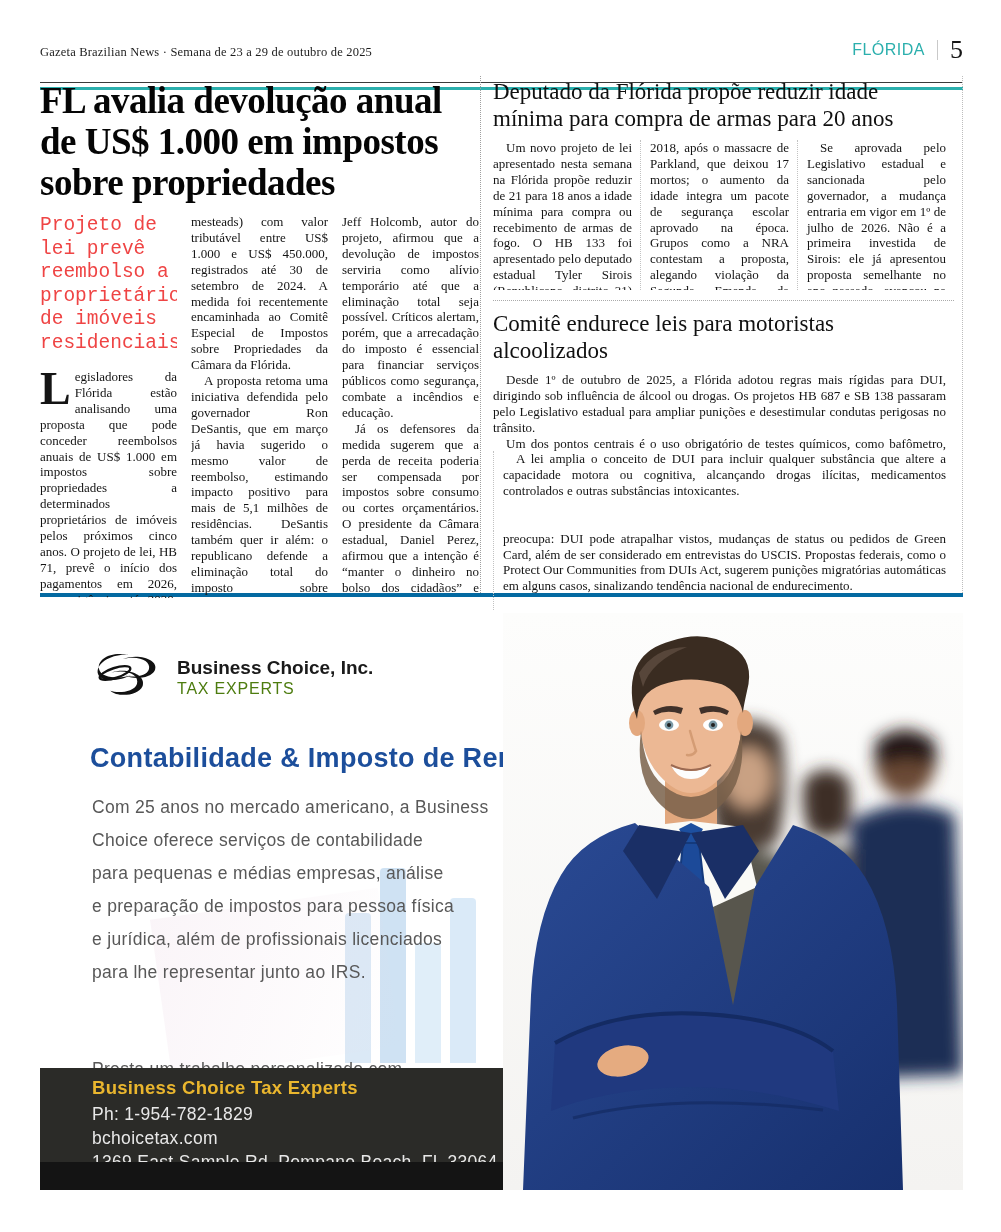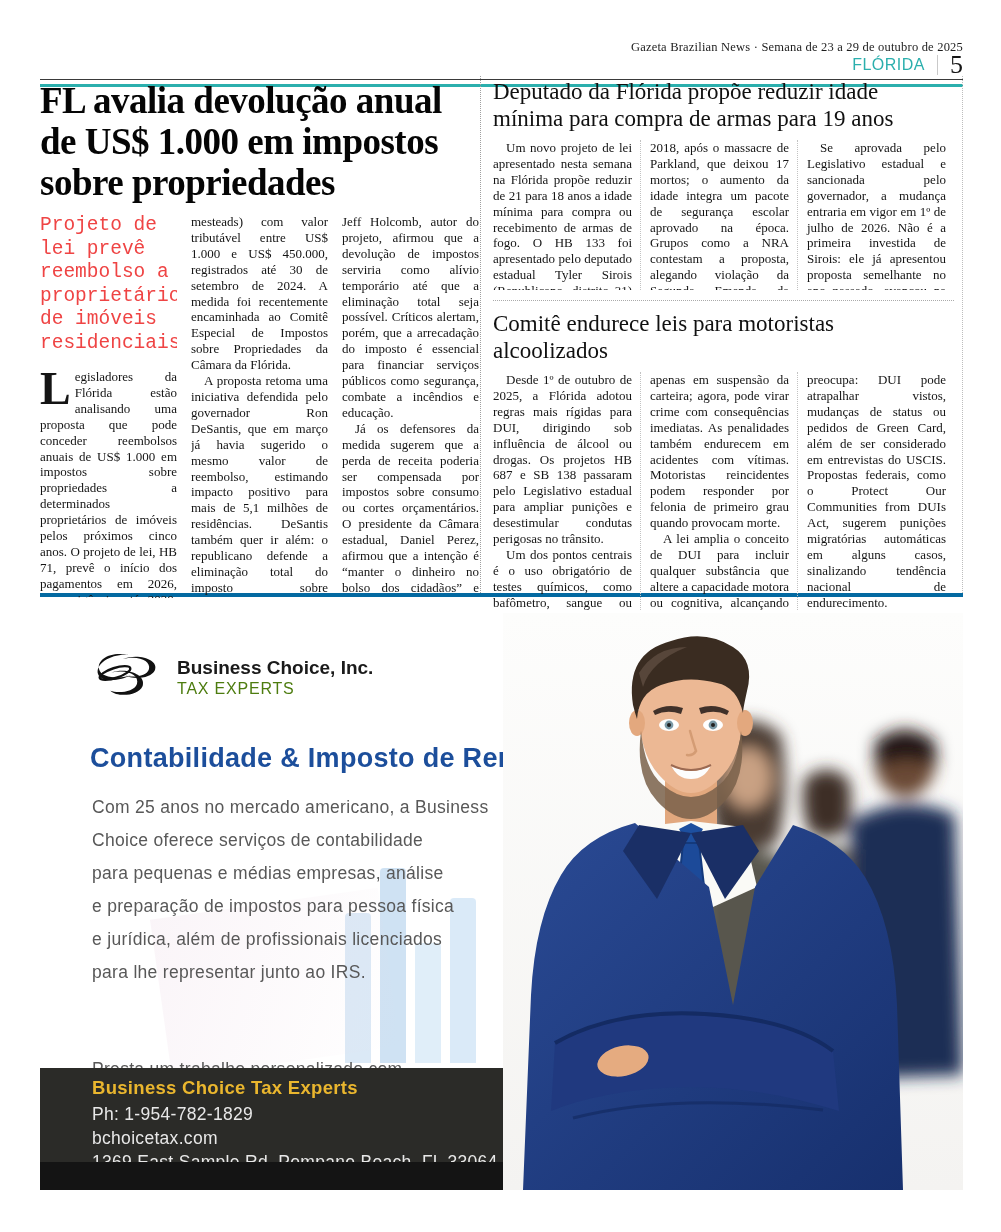--- a/index.html
+++ b/index.html
@@ -1,21 +1,21 @@
 <!DOCTYPE html>
 <html lang="pt"><head>
 <meta charset="utf-8">
 <style>
   * { margin:0; padding:0; box-sizing:border-box; }
   html,body { width:1001px; height:1232px; background:#ffffff; }
   body { position:relative; font-family:"Liberation Serif", serif; color:#111; overflow:hidden; }
 
   
   .hdr { position:absolute; left:40px; right:38px; top:40px; }
-  .hdr-row { display:flex; justify-content:space-between; align-items:flex-end; border-bottom:1px solid #3a3a3a; padding-bottom:4px;flex-direction:column; }
+  .hdr-row { display:flex; justify-content:space-between; align-items:flex-end; border-bottom:1px solid #3a3a3a; padding-bottom:22px; }
   .masthead { font-size:12.5px; color:#1c1c1c; letter-spacing:.2px; }
   .hdr-right { display:flex; align-items:center; gap:12px; }
   .section-label { font-family:"Liberation Sans", sans-serif; font-size:16px; letter-spacing:.5px; color:#2bafad; }
   .hdr-vdiv { width:1px; height:20px; background:#c9c9c9; }
   .page-num { font-size:26px; line-height:20px; color:#161616; }
   .teal-rule { height:3px; background:#2bafad; margin-top:4px; }
 
   
   .news { position:absolute; left:40px; right:38px; top:76px; height:521px; display:flex; border-bottom:4px solid #0369a1; }
   .left-art { width:440px; flex:none; padding-top:4px; }
@@ -26,21 +26,21 @@
   .news-p { font-size:13px; line-height:15.9px; text-align:justify; color:#141414; }
   .ind { text-indent:13px; }
   .dropcap { float:left; font-size:46px; line-height:36px; font-weight:bold; padding:2px 4px 0 0; }
 
   .right-sec { flex:1; border-left:1px dotted #9f9f9f; border-right:1px dotted #bdbdbd; padding:2px 8px 0 12px; }
   .sub-headline { font-size:23px; line-height:27px; font-weight:normal; color:#101010; }
   .rcols { display:flex; margin-top:8px; overflow:hidden; }
   .rcol { flex:1; overflow:hidden; padding-right:8px; }
   .rcol + .rcol { border-left:1px dotted #c2c2c2; padding-left:9px; }
   .rcols.guns { height:150px; }
-  .rcols.dui { height:238px; }
+  .rcols.dui { height:238px;flex-direction:column; }
   .dot-hdiv { border-top:1px dotted #aaaaaa; margin:10px 0 9px 0; }
 
   
   .ad { position:absolute; left:40px; right:38px; top:613px; height:577px; background:#ffffff; overflow:hidden; }
   .ad-deco { position:absolute; z-index:1; }
   .deco-bar { position:absolute; border-radius:4px 4px 0 0; }
   .logo-wrap { position:absolute; left:53px; top:36px; display:flex; align-items:center; gap:10px; z-index:2; }
   .brand-name { font-family:"Liberation Sans", sans-serif; font-weight:bold; font-size:19px; color:#1a1a1a; }
   .brand-tag { font-family:"Liberation Sans", sans-serif; font-size:16px; letter-spacing:.8px; color:#4d7c0f; margin-top:1px; }
   .ad-headline { position:absolute; left:50px; top:130px; z-index:2; font-family:"Liberation Sans", sans-serif; font-weight:bold; font-size:27px; letter-spacing:.3px; color:#1c4e9b; }
@@ -87,21 +87,21 @@
         <div class="news-p">Jeff Holcomb, autor do projeto, afirmou que a devolução de impostos serviria como alívio temporário até que a eliminação total seja possível. Críticos alertam, porém, que a arrecadação do imposto é essencial para financiar serviços públicos como segurança, combate a incêndios e educação.</div>
         <div class="news-p ind">Já os defensores da medida sugerem que a perda de receita poderia ser compensada por impostos sobre consumo ou cortes orçamentários. O presidente da Câmara estadual, Daniel Perez, afirmou que a intenção é “manter o dinheiro no bolso dos cidadãos” e destacou que qualquer mudança definitiva dependerá da aprovação popular.</div>
 
       </div>
     </div>
   </div>
 
   <div class="right-sec">
 
     <div>
-      <h2 class="sub-headline">Deputado da Flórida propõe reduzir idade mínima para compra de armas para 19 anos</h2>
+      <h2 class="sub-headline">Deputado da Flórida propõe reduzir idade mínima para compra de armas para 20 anos</h2>
       <div class="rcols guns">
         <div class="rcol">
           <div class="news-p ind">Um novo projeto de lei apresentado nesta semana na Flórida propõe reduzir de 21 para 18 anos a idade mínima para compra ou recebimento de armas de fogo. O HB 133 foi apresentado pelo deputado estadual Tyler Sirois (Republicano, distrito 31) na quarta-feira (1º).</div>
 
         </div>
         <div class="rcol">
           <div class="news-p">2018, após o massacre de Parkland, que deixou 17 mortos; o aumento da idade integra um pacote de segurança escolar aprovado na época. Grupos como a NRA contestam a proposta, alegando violação da Segunda Emenda da Constituição dos EUA, que assegura o direito ao porte.</div>
         </div>
         <div class="rcol">
           <div class="news-p ind">Se aprovada pelo Legislativo estadual e sancionada pelo governador, a mudança entraria em vigor em 1º de julho de 2026. Não é a primeira investida de Sirois: ele já apresentou proposta semelhante no ano passado, avançou na Câmara, mas foi retirada de pauta no Senado.</div>
@@ -113,21 +113,20 @@
 
     <div>
       <h2 class="sub-headline">Comitê endurece leis para motoristas alcoolizados</h2>
       <div class="rcols dui">
         <div class="rcol">
           <div class="news-p ind">Desde 1º de outubro de 2025, a Flórida adotou regras mais rígidas para DUI, dirigindo sob influência de álcool ou drogas. Os projetos HB 687 e SB 138 passaram pelo Legislativo estadual para ampliar punições e desestimular condutas perigosas no trânsito.</div>
           <div class="news-p ind">Um dos pontos centrais é o uso obrigatório de testes químicos, como bafômetro, sangue ou urina. A recusa a realizar o exame passa a ser crime já na primeira abordagem, elevando o peso de cada infração.</div>
 
         </div>
         <div class="rcol">
-          <div class="news-p">apenas em suspensão da carteira; agora, pode virar crime com consequências imediatas. As penalidades também endurecem em acidentes com vítimas. Motoristas reincidentes podem responder por felonia de primeiro grau quando provocam morte.</div>
           <div class="news-p ind">A lei amplia o conceito de DUI para incluir qualquer substância que altere a capacidade motora ou cognitiva, alcançando drogas ilícitas, medicamentos controlados e outras substâncias intoxicantes.</div>
 
         </div>
         <div class="rcol">
           <div class="news-p">preocupa: DUI pode atrapalhar vistos, mudanças de status ou pedidos de Green Card, além de ser considerado em entrevistas do USCIS. Propostas federais, como o Protect Our Communities from DUIs Act, sugerem punições migratórias automáticas em alguns casos, sinalizando tendência nacional de endurecimento.</div>
 
         </div>
       </div>
     </div>
 

